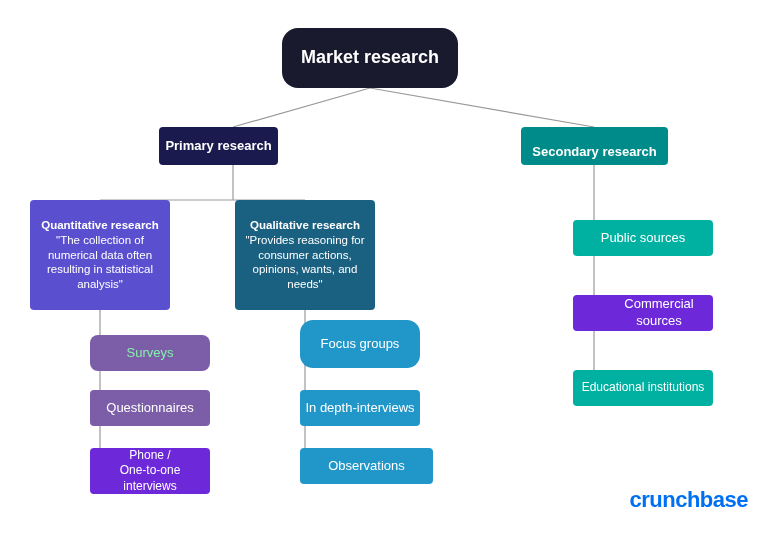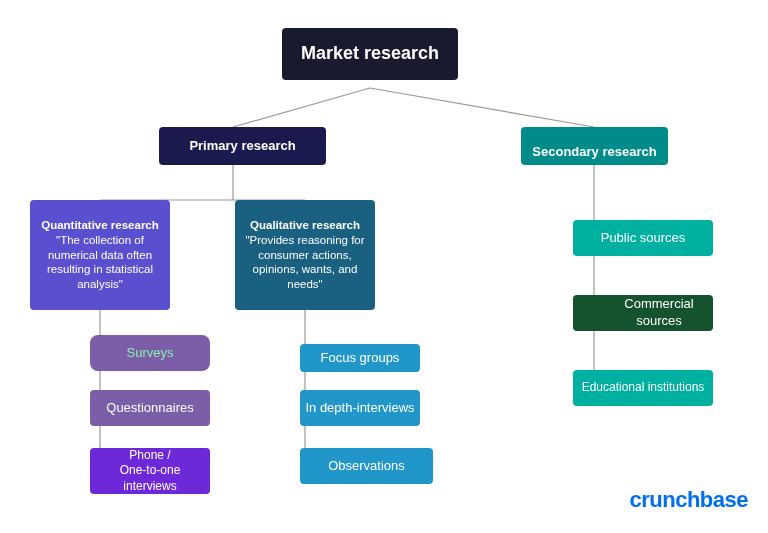--- a/index.html
+++ b/index.html
@@ -97,25 +97,25 @@
 
     <line x1="594" y1="165" x2="594" y2="388" stroke="#999" stroke-width="1.2"></line>
 
     <line x1="594" y1="238" x2="573" y2="238" stroke="#999" stroke-width="1.2"></line>
 
     <line x1="594" y1="313" x2="573" y2="313" stroke="#999" stroke-width="1.2"></line>
 
     <line x1="594" y1="388" x2="573" y2="388" stroke="#999" stroke-width="1.2"></line>
   </svg>
 
-  <div class="node" style="left:282px;top:28px;width:176px;height:52px;background:#1a1a2e;color:#fff;border-radius:4px;">
+  <div class="node" style="left:282px;top:28px;width:176px;height:60px;background:#1a1a2e;color:#fff;border-radius:16px;">
     <span class="node-text" style="font-size:18px;font-weight:bold;">Market research</span>
   </div>
 
-  <div class="node" style="left:159px;top:127px;width:167px;height:38px;background:#1a1a4e;color:#fff;border-radius:4px;">
+  <div class="node" style="left:159px;top:127px;width:119px;height:38px;background:#1a1a4e;color:#fff;border-radius:4px;">
     <span class="node-text" style="font-size:13px;font-weight:bold;">Primary research</span>
   </div>
 
   <div class="node" style="left:521px;top:127px;width:147px;height:38px;background:#008B8B;color:#fff;border-radius:4px;">
     <span class="node-text" style="font-size:13px;font-weight:bold;margin-top:12px;">Secondary research</span>
   </div>
 
   <div class="node" style="left:30px;top:200px;width:140px;height:110px;background:#5a4fcf;color:#fff;border-radius:4px;padding:8px;">
     <span class="node-text" style="font-size:11.5px;font-weight:bold;">Quantitative research<br><span style="font-weight:normal;">"The collection of numerical data often resulting in statistical analysis"</span></span>
   </div>
@@ -129,37 +129,37 @@
   </div>
 
   <div class="node" style="left:90px;top:390px;width:120px;height:36px;background:#7b5ea7;color:#fff;border-radius:4px;">
     <span class="node-text" style="font-size:13px;">Questionnaires</span>
   </div>
 
   <div class="node" style="left:90px;top:448px;width:120px;height:46px;background:#6d28d9;color:#fff;border-radius:4px;padding:4px;">
     <span class="node-text" style="font-size:12px;">Phone /<br>One-to-one interviews</span>
   </div>
 
-  <div class="node" style="left:300px;top:344px;width:120px;height:28px;background:#2196c9;color:#fff;border-radius:4px;">
+  <div class="node" style="left:300px;top:320px;width:120px;height:48px;background:#2196c9;color:#fff;border-radius:13px;">
     <span class="node-text" style="font-size:13px;">Focus groups</span>
   </div>
 
   <div class="node" style="left:300px;top:390px;width:120px;height:36px;background:#2196c9;color:#fff;border-radius:4px;">
     <span class="node-text" style="font-size:13px;">In depth-interviews</span>
   </div>
 
   <div class="node" style="left:300px;top:448px;width:133px;height:36px;background:#2196c9;color:#fff;border-radius:4px;text-align:right;">
     <span class="node-text" style="font-size:13px;">Observations</span>
   </div>
 
   <div class="node" style="left:573px;top:220px;width:140px;height:36px;background:#00b0a0;color:#fff;border-radius:4px;">
     <span class="node-text" style="font-size:13px;">Public sources</span>
   </div>
 
-  <div class="node" style="left:573px;top:295px;width:140px;height:36px;background:#14532d;color:#fff;border-radius:4px;padding-left:32px;">
+  <div class="node" style="left:573px;top:295px;width:140px;height:36px;background:#6d28d9;color:#fff;border-radius:4px;padding-left:32px;">
     <span class="node-text" style="font-size:13px;">Commercial sources</span>
   </div>
 
   <div class="node" style="left:573px;top:370px;width:140px;height:36px;background:#00b0a0;color:#fff;border-radius:4px;">
     <span class="node-text" style="font-size:12px;">Educational institutions</span>
   </div>
 
   <div class="crunchbase-area">
     <div class="crunchbase-logo">crunchbase</div>
   </div>

